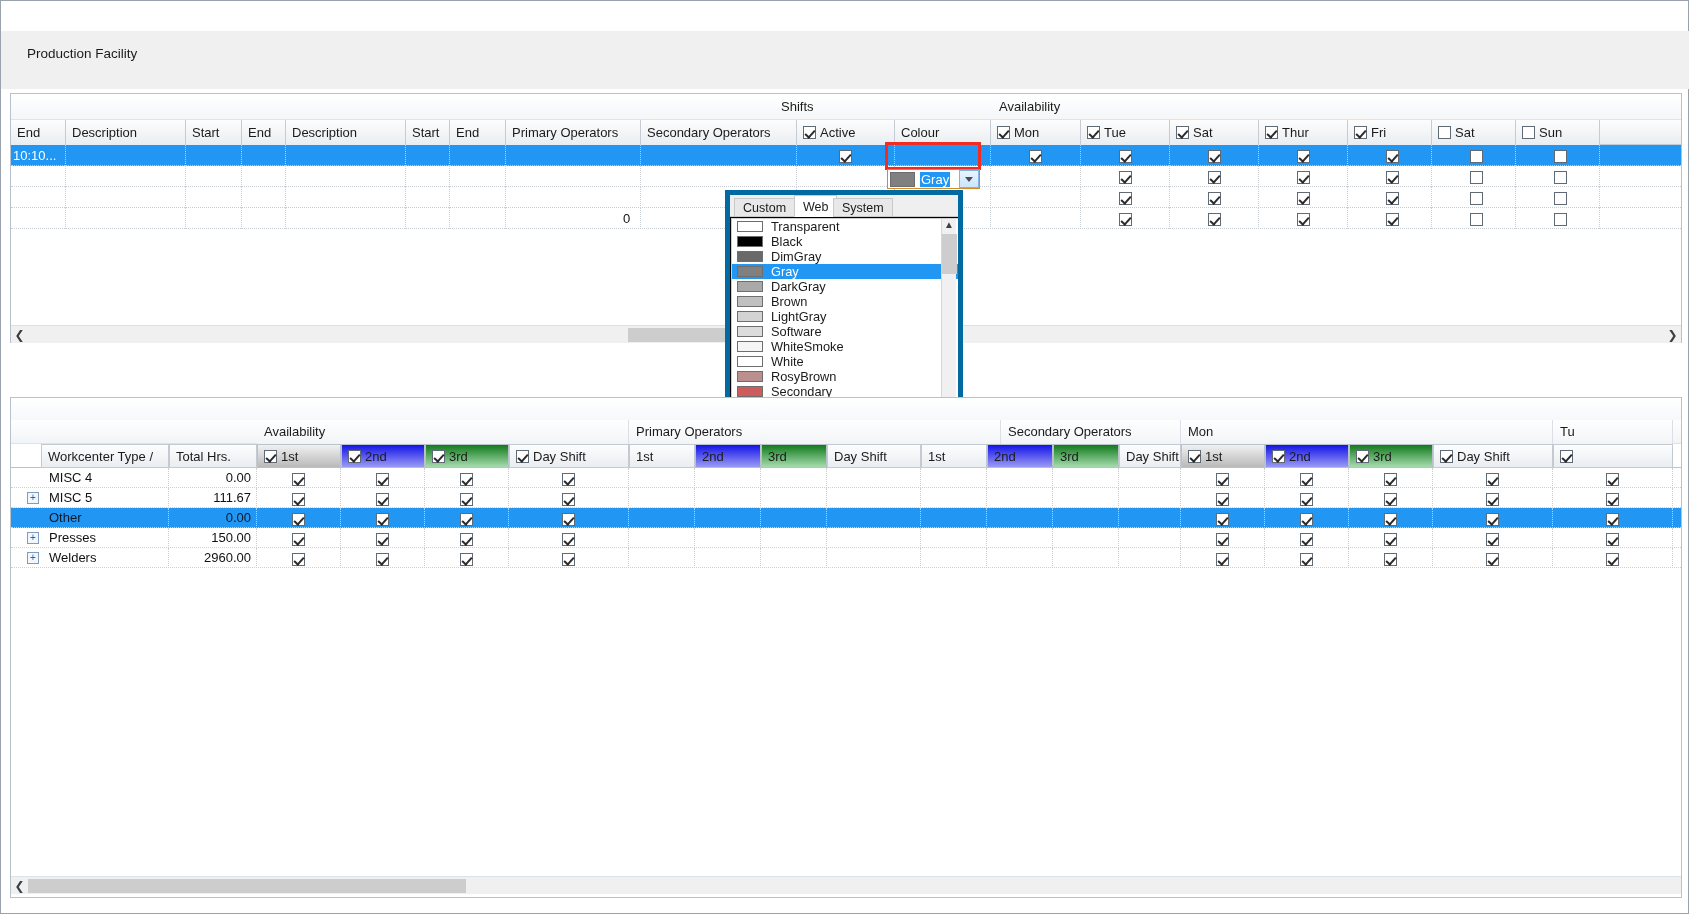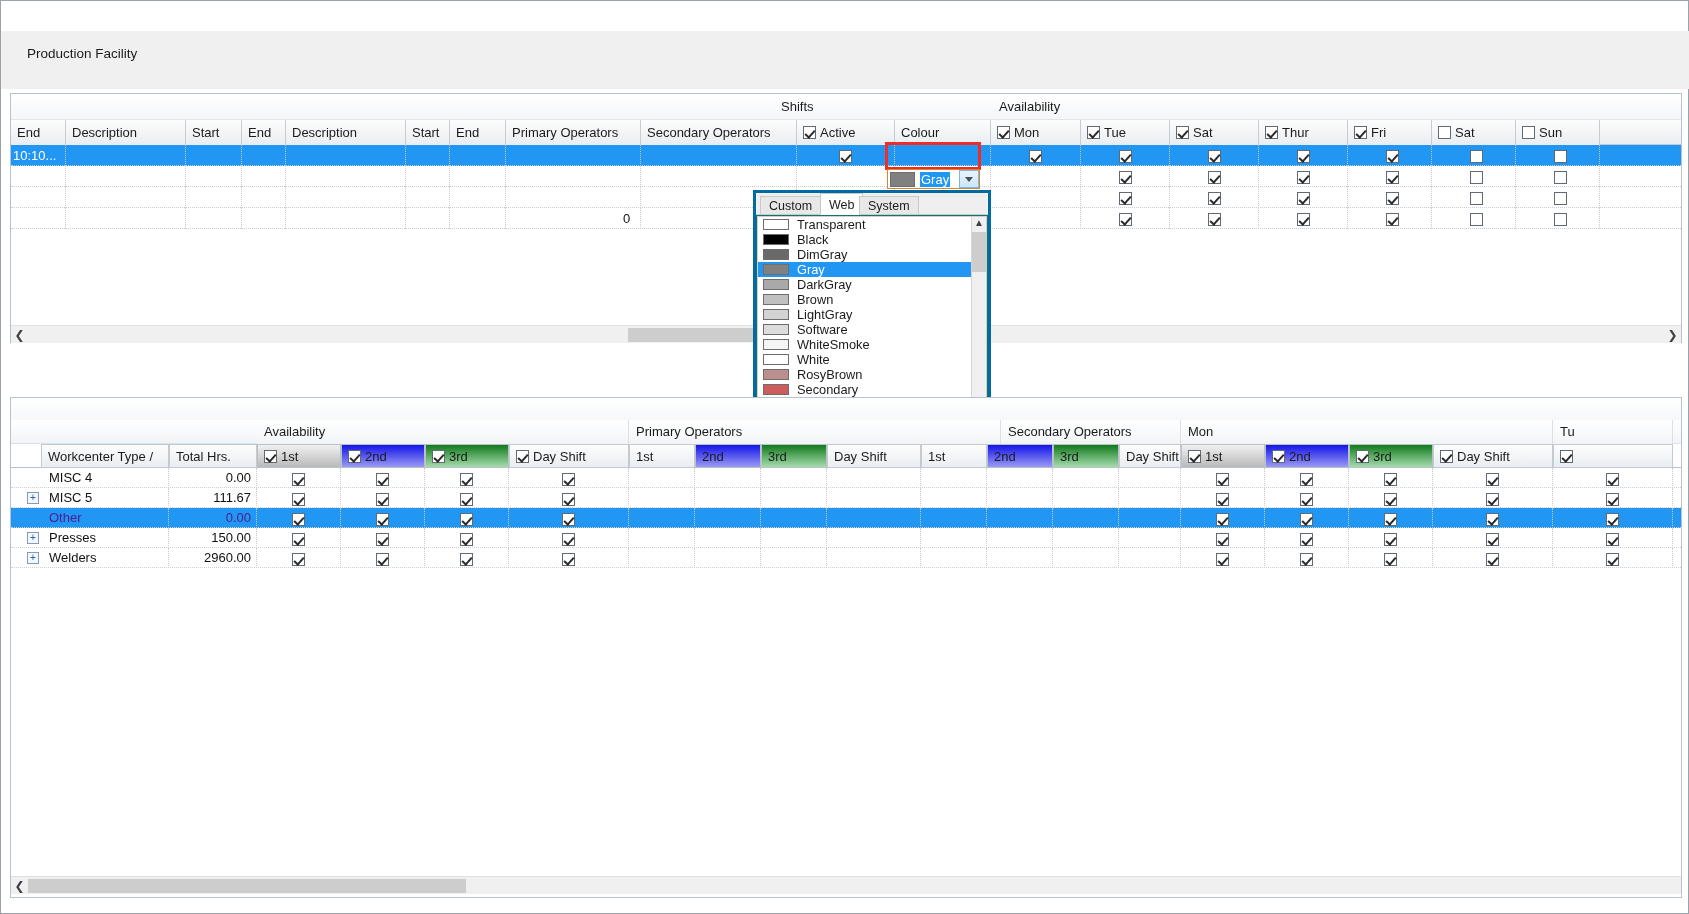--- a/index.html
+++ b/index.html
@@ -215,21 +215,21 @@
   .lhc.gray   { background: linear-gradient(#f1f1f1,#b9b9b9); }
   .lhc.blue   { background: linear-gradient(#1414e8,#9a9af5); }
   .lhc.green  { background: linear-gradient(#127a1c,#a6dcae); }
   .drow {
     position: absolute; left: 0; width: 100%; height: 20px;
     border-bottom: 1px dotted #ccd1d7;
   }
   .drow.sel { background: #2196f3; }
   .drow .name { position: absolute; left: 38px; top: 2px; font-size: 13px; }
   .drow .hrs  { position: absolute; top: 2px; font-size: 13px; text-align: right; }
-  .drow.sel .name, .drow.sel .hrs { color: #4c1d95; }
+  .drow.sel .name, .drow.sel .hrs { color: #0f172a; }
   .expander {
     position: absolute; left: 16px; top: 4px;
     width: 12px; height: 12px;
     border: 1px solid #7f9bc0; background: #f2f7fd;
     font-size: 10px; line-height: 10px; text-align: center; color: #2f6099;
   }
 
   
   .colour-hdr-box {
     position: absolute; left: 884px; top: 141px;
@@ -254,24 +254,24 @@
   }
   .colour-drop-btn {
     position: absolute; right: 0; top: 0;
     width: 20px; height: 18px;
     background: linear-gradient(#eaf4fe,#cbe5fb);
     border: 1px solid #7fb4e3;
     display: flex; align-items: center; justify-content: center;
   }
 
   .colorpicker {
-    position: absolute; left: 752px; top: 189px;
+    position: absolute; left: 724px; top: 189px;
     width: 238px; height: 259px;
-    background: #0f766e;
-    border: 3px solid #0369a1;
+    background: #000000;
+    border: 5px solid #0369a1;
     overflow: hidden;
   }
   .cp-tabs {
     position: relative; height: 22px;
     background: #efefef;
     border-bottom: 1px solid #c9c9c9;
   }
   .cp-tab {
     position: absolute; top: 3px; height: 19px;
     padding: 2px 8px 0 8px;

